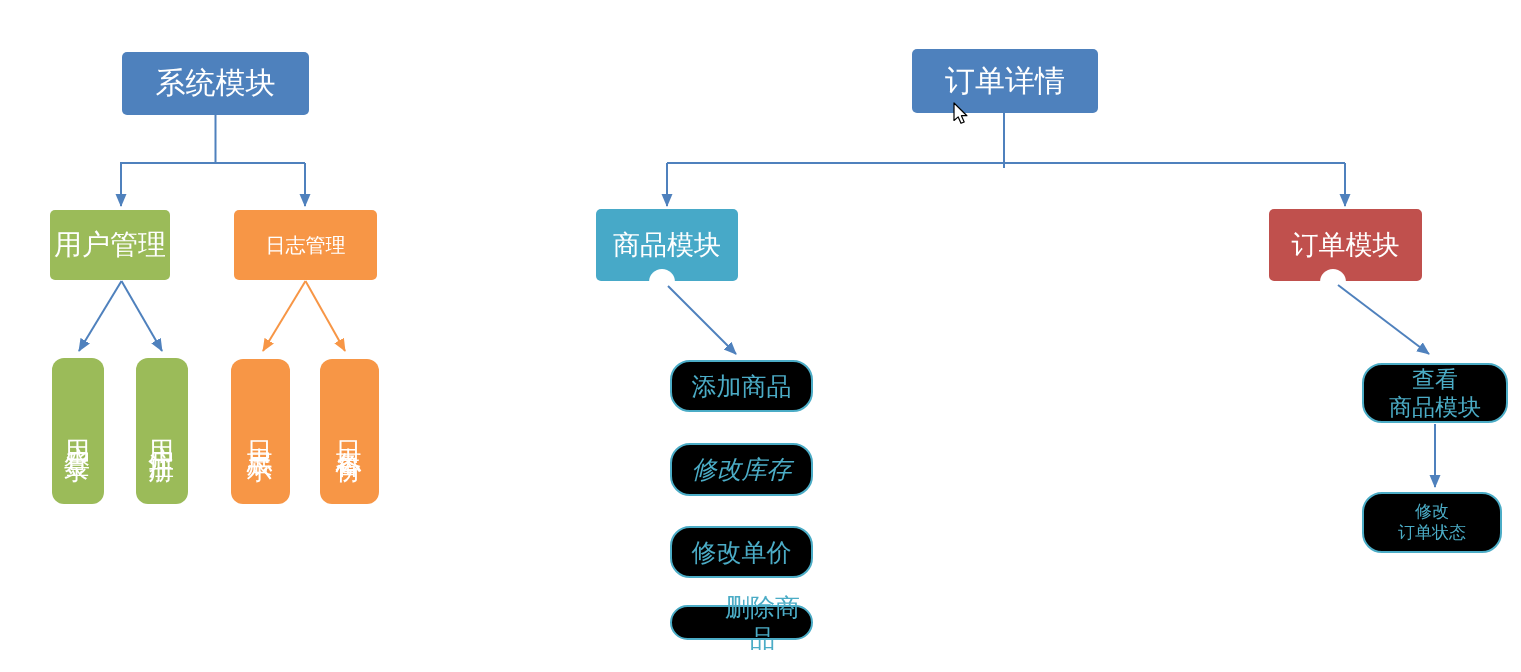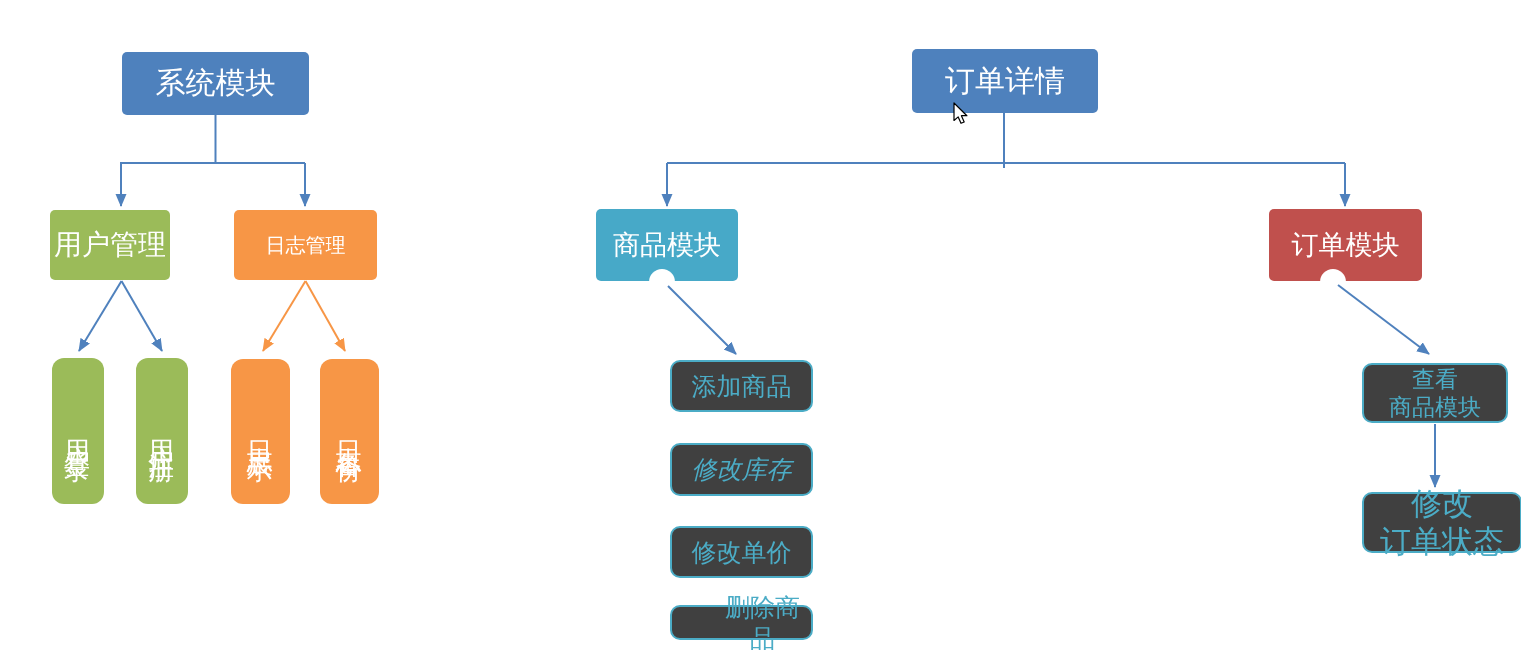--- a/index.html
+++ b/index.html
@@ -35,35 +35,35 @@
   #n-login   {left:52px;  top:358px; width:52px; height:146px; background:var(--user-green);}
   #n-register{left:136px; top:358px; width:52px; height:146px; background:var(--user-green);}
   #n-logshow {left:231px; top:359px; width:59px; height:145px; background:var(--log-orange);}
   #n-logbak  {left:320px; top:359px; width:59px; height:145px; background:var(--log-orange);}
   
   .leaf{
     position:absolute;
     box-sizing:border-box;
     border:2px solid var(--leaf-teal);
     color:var(--leaf-teal);
-    background:#404040;
-    border-radius:10px;
+    background:#000000;
+    border-radius:20px;
     display:flex;align-items:center;justify-content:center;
     text-align:center;
     font-size:25px;
     line-height:1.22;
     white-space:pre-line;
     user-select:none;
   }
   #n-add   {left:670px; top:360px; width:143px; height:52px;}
   #n-stock {left:670px; top:443px; width:143px; height:53px;font-style:italic;}
   #n-price {left:670px; top:526px; width:143px; height:52px;}
   #n-del   {left:670px; top:605px; width:143px; height:35px;padding-left:42px;}
   #n-view  {left:1362px;top:363px; width:146px; height:60px; font-size:23px;}
-  #n-status{left:1362px;top:492px; width:160px; height:61px; font-size:31px;}
+  #n-status{left:1362px;top:492px; width:140px; height:61px; font-size:17px;}
   
   #connector-layer{
     position:absolute;left:0;top:0;z-index:5;pointer-events:none;
   }
   .line-blue  {stroke:var(--connector-blue);  stroke-width:2; fill:none;}
   .line-orange{stroke:var(--connector-orange);stroke-width:2; fill:none;}
   .arrow-blue-fill  {fill:var(--connector-blue);}
   .arrow-orange-fill{fill:var(--connector-orange);}
   .notch{fill:var(--canvas-bg,#fff);}
   

